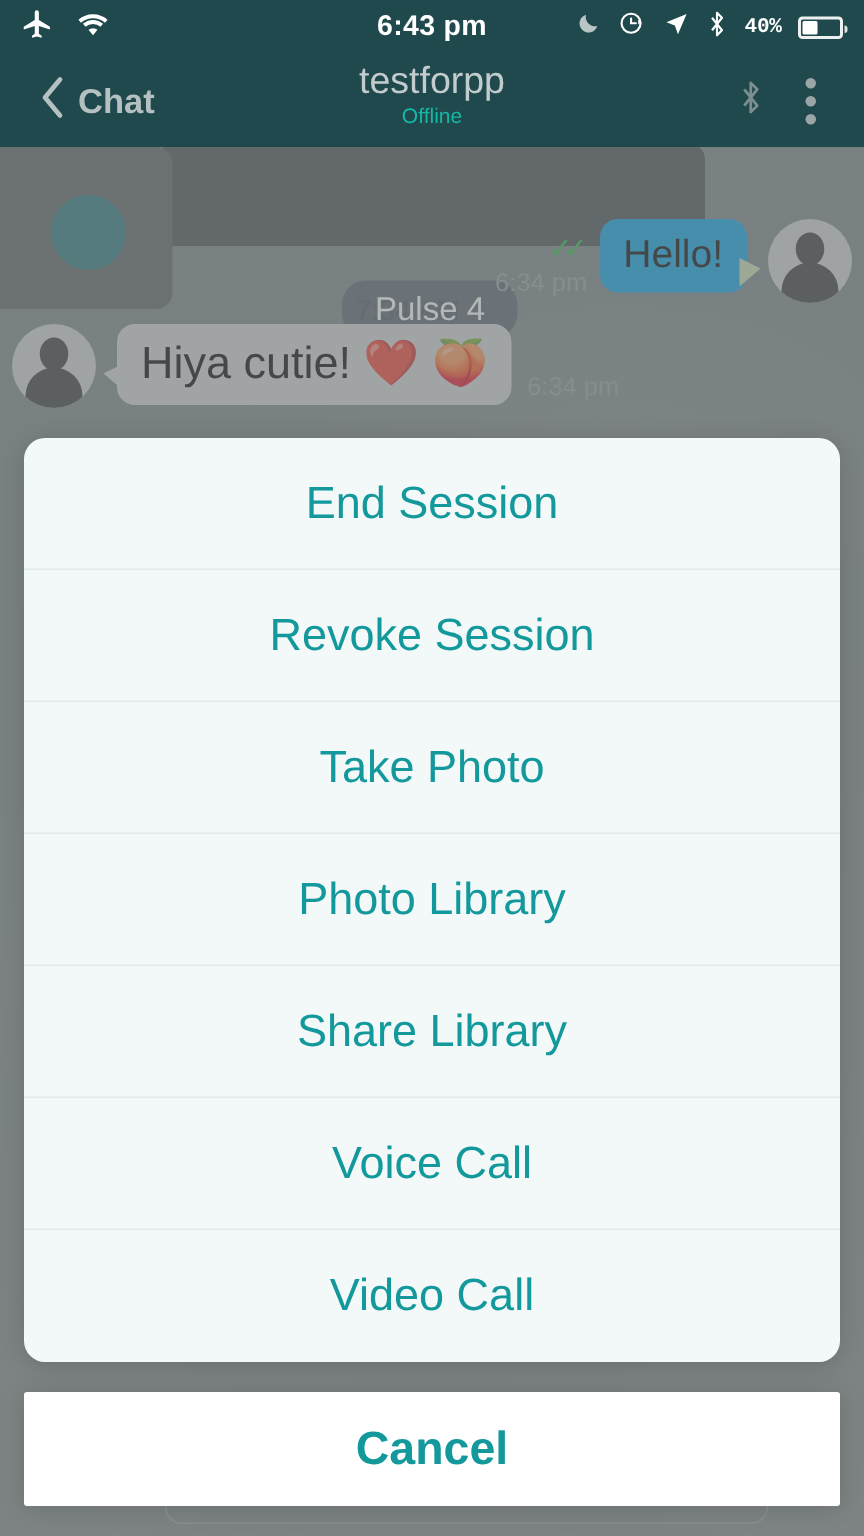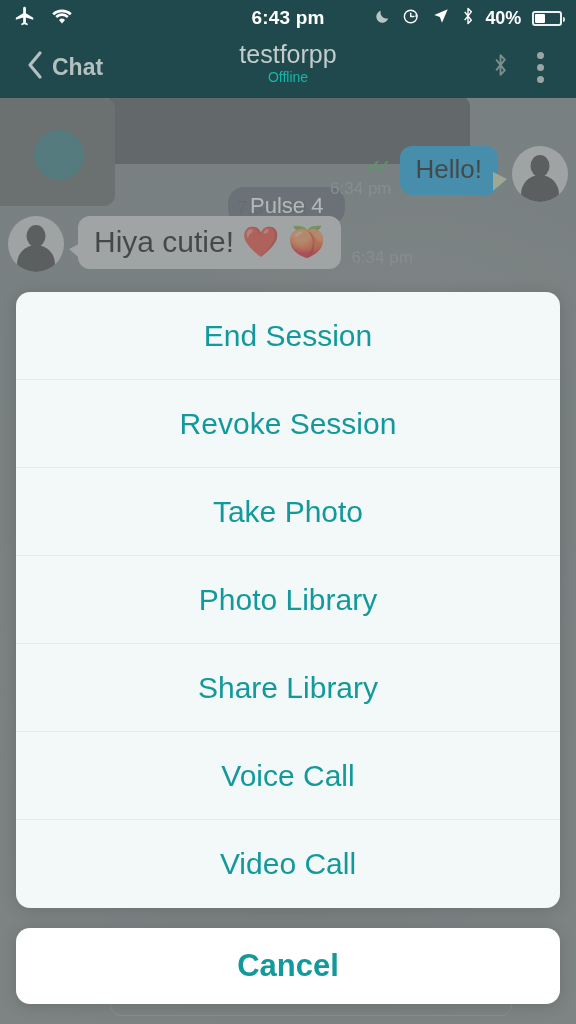--- a/index.html
+++ b/index.html
@@ -54,21 +54,21 @@
     pointer-events: none;
   }
   .sb-right {
     margin-left: auto;
     display: flex;
     align-items: center;
     gap: 11px;
     position: relative;
     z-index: 2;
   }
-  .sb-battery-text { font-size: 18px; font-weight: bold; letter-spacing: -0.2px; }
+  .sb-battery-text { font-size: 14px; font-weight: bold; letter-spacing: -0.2px; font-family: Liberation Mono, monospace; }
   .battery-shell {
     width: 30px; height: 15px;
     border: 2px solid rgba(255,255,255,0.92);
     border-radius: 3px;
     position: relative;
     box-sizing: border-box;
   }
   .battery-shell::after {
     content: "";
     position: absolute;
@@ -335,21 +335,21 @@
   }
   .sheet-item:last-child { border-bottom: none; }
 
   .cancel-sheet {
     position: absolute;
     left: 16px;
     top: 928px;
     width: 544px;
     height: 76px;
     background: #ffffff;
-    border-radius: 14px;
+    border-radius: 2px;
     z-index: 30;
     display: flex;
     align-items: center;
     justify-content: center;
     box-shadow: 0 2px 16px rgba(0,0,0,0.14);
   }
   .cancel-label {
     font-size: 31px;
     font-weight: bold;
     color: #13999c;

